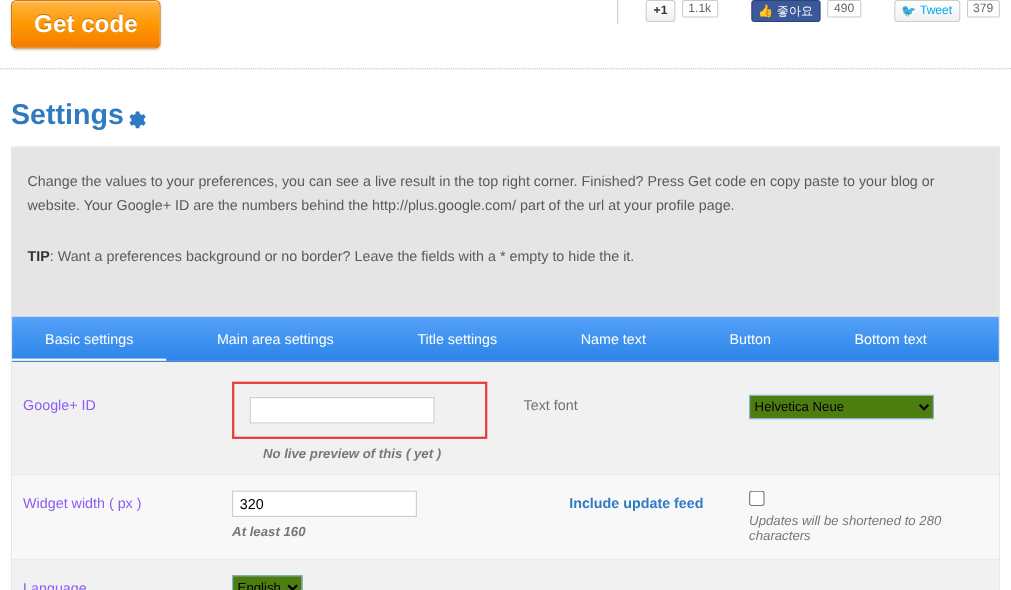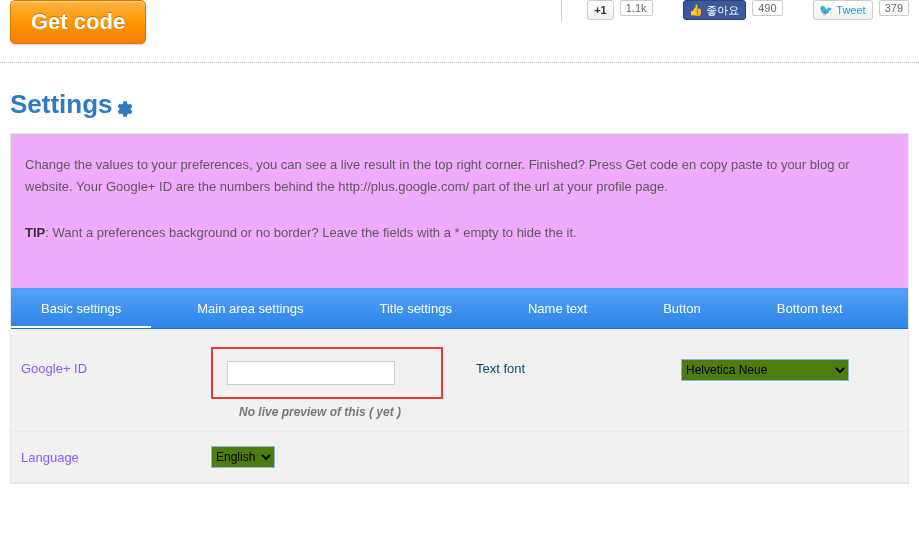--- a/index.html
+++ b/index.html
@@ -73,21 +73,21 @@
       width: 20px;
       height: 20px;
       display: inline-block;
     }
     .settings-panel {
       margin: 5px 10px 10px 10px;
       border: 1px solid #e5e5e5;
     }
     .help-box {
       padding: 20px 14px;
-      background: #f0abfc;
+      background: #e5e5e5;
       color: #5a5a5a;
       line-height: 1.7;
     }
     .help-box p { margin-bottom: 24px; }
     .help-box strong { color: #333; text-align: right; }
     .tabs {
       display: flex;
       background: linear-gradient(to bottom, #53a0f8 0%, #2c85e8 100%);
       border-top: 1px solid #4a9af0;
       border-bottom: 1px solid #1f6cc7;
@@ -128,21 +128,21 @@
       background: #fff;
       padding: 2px 6px;
       font-size: 13px;
     }
     .hint {
       font-style: italic;
       color: #777;
       font-size: 12px;
       font-weight: bold;
     }
-    .right-label { color: #0c4a6e; }
+    .right-label { color: #737373; }
     .right-label.blue { color: #2e7bc4; font-weight: bold; }
     .select-wrap select {
       width: 168px;
       height: 22px;
       border: 1px solid #8fb3d9;
       background: #4d7c0f;
       font-size: 12px;
     }
     .select-small select { width: 64px; }
     .check-wrap {
@@ -216,20 +216,32 @@
         <div class="hint" style="margin-top:6px;margin-bottom:8px;margin-left:28px;">No live preview of this ( yet )</div>
       </div>
       <div class="right-label" style="padding-top:14px;">Text font</div>
       <div class="select-wrap" style="padding-top:12px;">
         <select>
           <option>Helvetica Neue</option>
         </select>
       </div>
     </div>
 
+    <div class="form-row alt" style="align-items:flex-start">
+      <div class="row-label" style="padding-top:4px">Widget width ( px )</div>
+      <div class="row-input-wrap">
+        <input class="txt-input" value="320" style="">
+        <div class="hint">At least 160</div>
+      </div>
+      <div class="right-label blue" style="text-align:center;padding-top:4px">Include update feed</div>
+      <div class="check-wrap">
+        <input type="checkbox" style="">
+        <div class="check-hint">Updates will be shortened to 280 characters</div>
+      </div>
+    </div>
 
     <div class="form-row">
       <div class="row-label">Language</div>
       <div class="select-wrap select-small">
         <select>
           <option>English</option>
         </select>
       </div>
       <div></div>
       <div></div>

